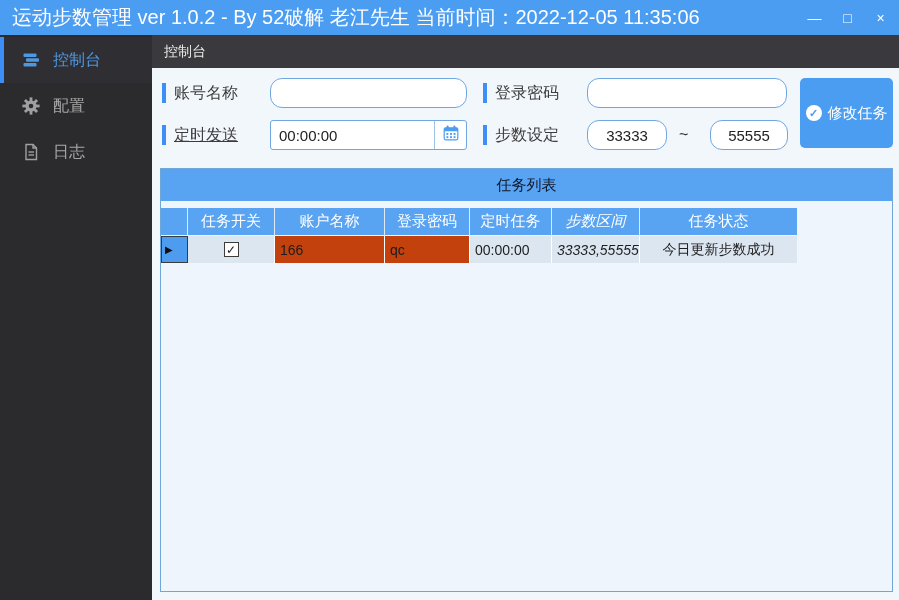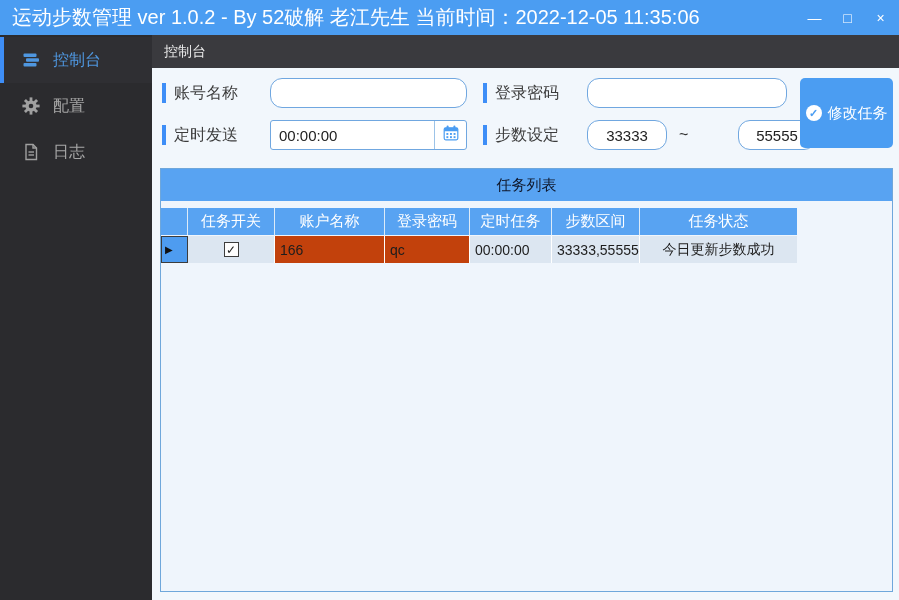--- a/index.html
+++ b/index.html
@@ -52,21 +52,21 @@
   .tl-hcell {
     height:27px; background:#58a3f2; color:#ffffff; font-size:15px;
     display:flex; align-items:center; justify-content:center; border-right:1px solid #ddebf8;
   }
   .tl-datarow { margin-top:1px; }
   .tl-dcell {
     height:27px; background:#dce6f1; color:#1d1d1d; font-size:14px;
     display:flex; align-items:center; border-right:1px solid #ffffff; padding:0 5px; white-space:nowrap; overflow:hidden;
   }
   .c0 { width:27px; } .c1 { width:87px; } .c2 { width:110px; } .c3 { width:85px; }
-  .c4 { width:82px; } .c5 { width:88px; } .c6 { width:157px; border-right:none; }
+  .c4 { width:82px; } .c5 { width:88px;font-style:italic; } .c6 { width:157px; border-right:none; }
   .sel-cell { background:#4e9cf0; border:1px solid #3c3c3c; padding:0 3px; color:#111; font-size:10px; justify-content:flex-start; cursor:pointer; }
   .chk-cell { justify-content:center; cursor:pointer; }
   .white-cell { background:#c2410c; cursor:text; }
   .center-cell { justify-content:center; }
   .checkbox { width:15px; height:15px; border:1.5px solid #3c3c3c; background:#fdfdfd; display:flex; align-items:center; justify-content:center; font-size:12px; line-height:1; color:#222; }
 </style>
 </head>
 <body>
 
 <div class="titlebar">
@@ -139,21 +139,21 @@
 
   <div class="accent" style="left:10px; top:15px;"></div>
   <div class="flabel" style="left:22px; top:10px;">账号名称</div>
   <input class="finput" style="left: 118px; top: 10px; width: 197px;" value="">
 
   <div class="accent" style="left:331px; top:15px;"></div>
   <div class="flabel" style="left:343px; top:10px;">登录密码</div>
   <input class="finput" style="left: 435px; top: 10px; width: 200px;" value="">
 
   <div class="accent" style="left:10px; top:57px;"></div>
-  <div class="flabel" style="left:22px; top:52px;">定时发送</div>
+  <div class="flabel" style="left:22px; top:52px;text-decoration:underline;">定时发送</div>
   <div class="field-group" style="left:118px; top:52px; width:197px;">
     <input value="00:00:00" style="">
     <div class="cal-btn">
       <span>
         <svg viewBox="0 0 16 16" width="16" height="16">
           <rect x="1.2" y="2.8" width="13.6" height="12" rx="1.5" fill="#ffffff" stroke="#4b9df2" stroke-width="1.2"></rect>
           <path d="M1.2 4.3 a1.5 1.5 0 0 1 1.5 -1.5 h10.6 a1.5 1.5 0 0 1 1.5 1.5 v2 h-13.6 z" fill="#4b9df2"></path>
           <rect x="3.6" y="0.6" width="2" height="3.2" rx="0.9" fill="#4b9df2"></rect>
           <rect x="10.4" y="0.6" width="2" height="3.2" rx="0.9" fill="#4b9df2"></rect>
           <g fill="#4b9df2">
@@ -166,21 +166,21 @@
           </g>
         </svg>
       </span>
     </div>
   </div>
 
   <div class="accent" style="left:331px; top:57px;"></div>
   <div class="flabel" style="left:343px; top:52px;">步数设定</div>
   <input class="finput center" style="left: 435px; top: 52px; width: 80px;" value="33333">
   <div class="tilde" style="left:527px; top:52px;">~</div>
-  <input class="finput center" style="left: 586px; top: 52px; width: 78px;" value="55555">
+  <input class="finput center" style="left: 558px; top: 52px; width: 78px;" value="55555">
 
   <button class="submit-btn">
     <span class="check-circle">✓</span>
     <span>修改任务</span>
   </button>
 
   <div class="tasklist">
     <div class="tl-band">任务列表</div>
 
     <div class="tl-table">

